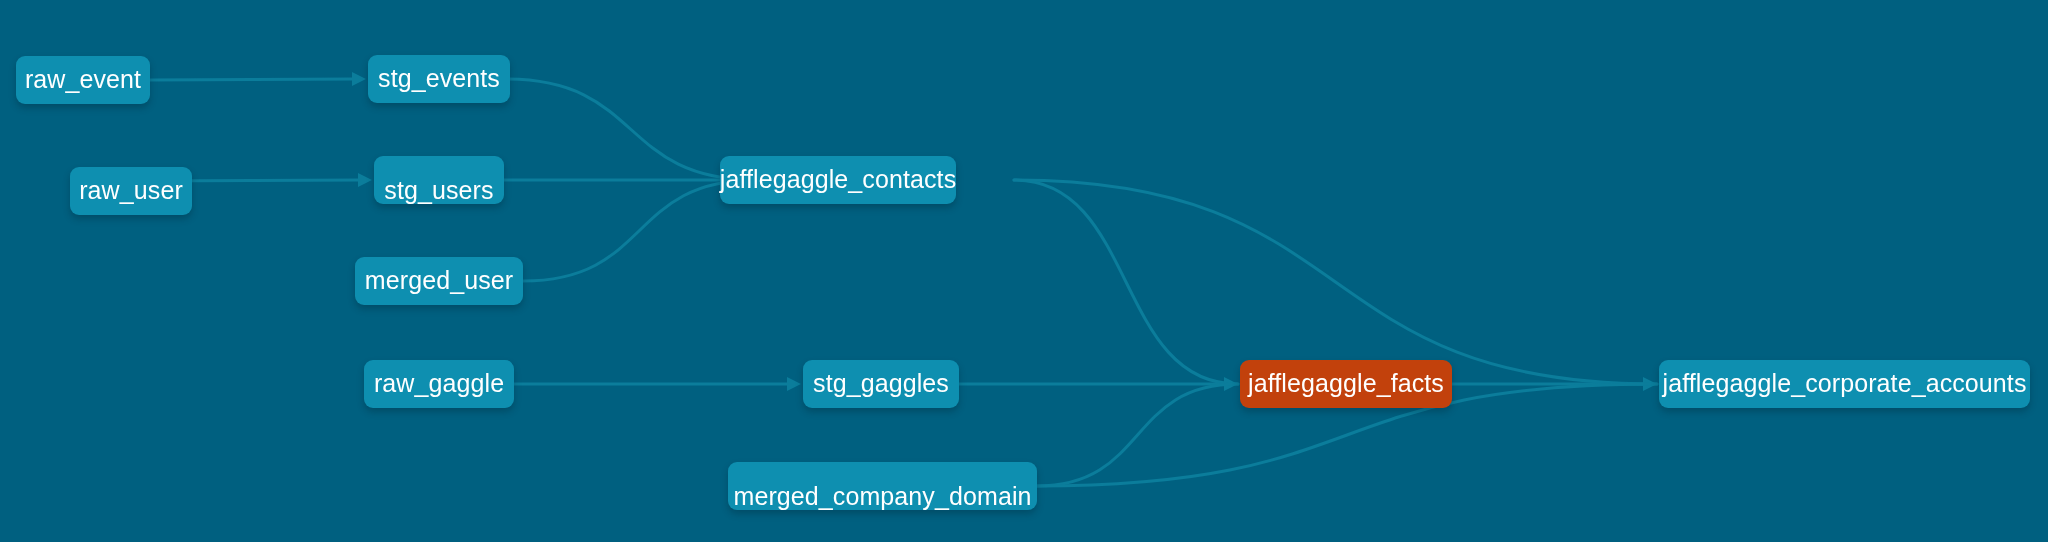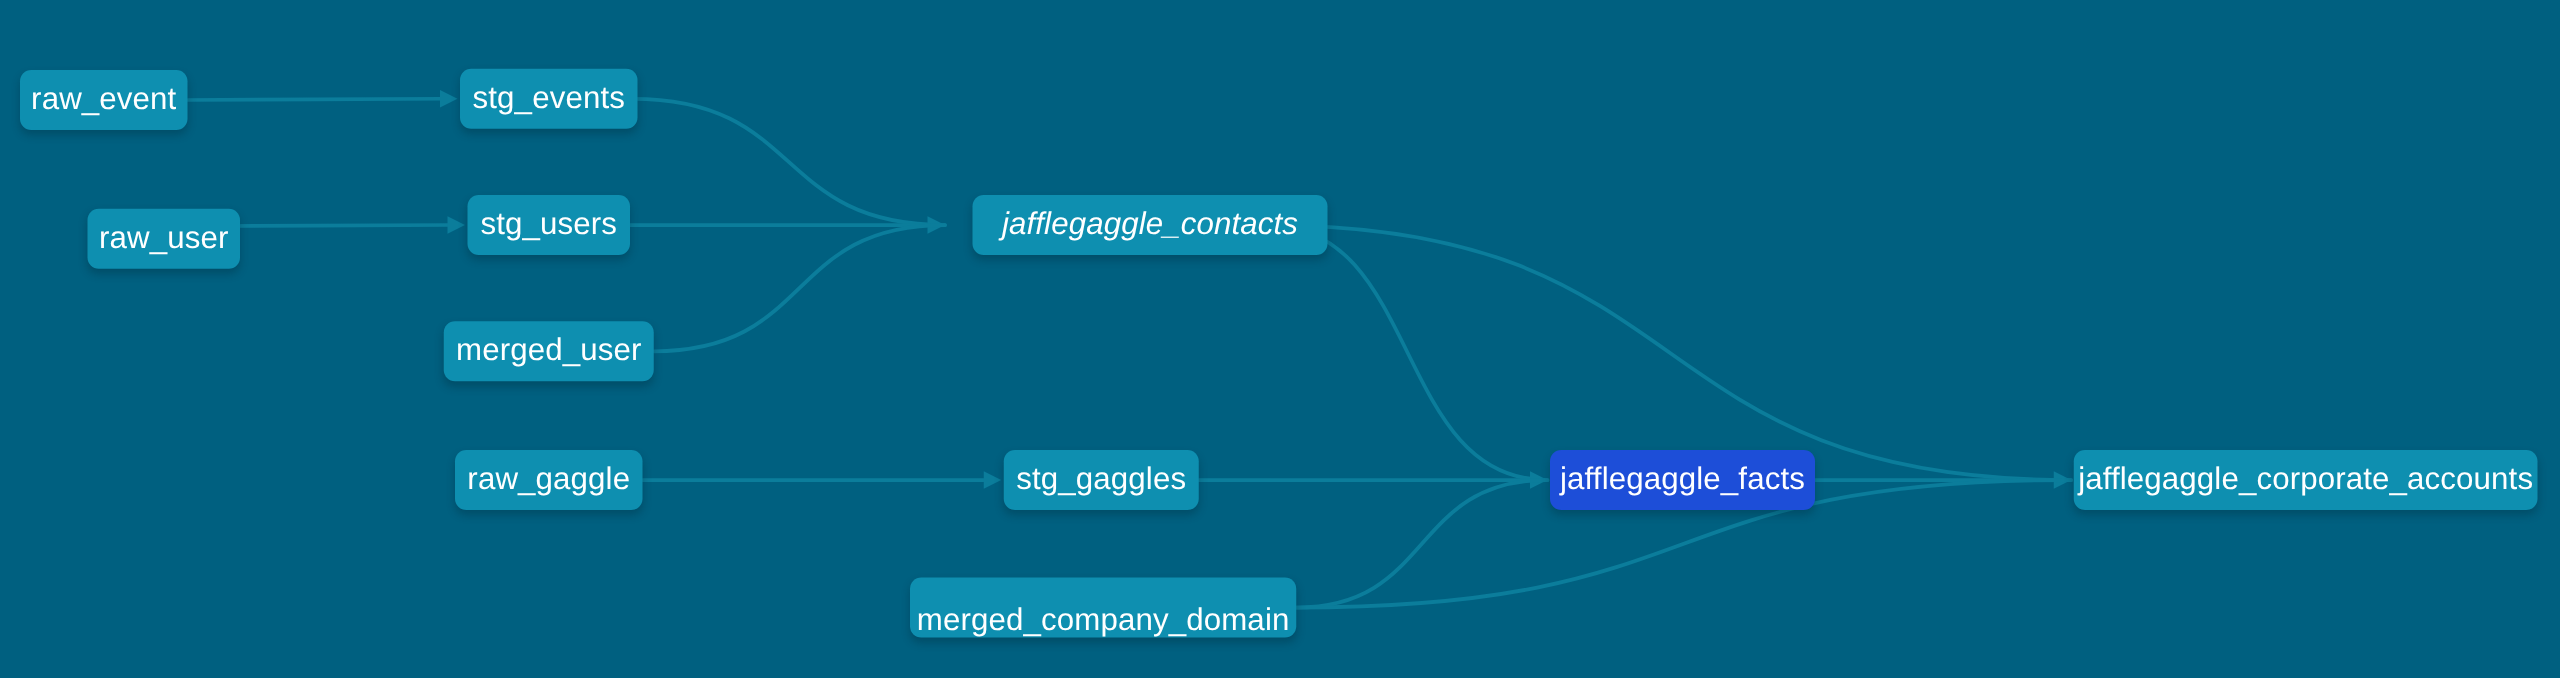--- a/index.html
+++ b/index.html
@@ -46,21 +46,21 @@
     white-space: nowrap;
     padding: 0 11px;
     box-shadow: 0 4px 7px rgba(0, 40, 55, 0.33);
     cursor: pointer;
     user-select: none;
   }
   .node.model {
     background: #0e8fb0;
   }
   .node.highlight {
-    background: #1d4ed8;
+    background: #c2410c;
   }
   .node-label {
     display: block;
     transform: translateY(-1px);
   }
 </style>
 </head>
 <body>
 
 <div id="canvas">
@@ -87,27 +87,27 @@
   <div id="node-layer">
       <div class="node model" style="left: 16px; top: 56px; width: 134px; height: 48px;">
         <span class="node-label">raw_event</span>
       </div>
       <div class="node model" style="left: 368px; top: 55px; width: 142px; height: 48px;">
         <span class="node-label">stg_events</span>
       </div>
       <div class="node model" style="left: 22px; top: 167px; width: 122px; height: 48px; margin-left: 48px;">
         <span class="node-label">raw_user</span>
       </div>
-      <div class="node model" style="left: 374px; top: 156px; width: 130px; height: 48px;">
+      <div class="node model" style="left: 374px; top: 156px; width: 130px; height: 48px; align-items: flex-end;">
         <span class="node-label">stg_users</span>
       </div>
       <div class="node model" style="left: 355px; top: 257px; width: 168px; height: 48px;">
         <span class="node-label">merged_user</span>
       </div>
-      <div class="node model" style="left: 778px; top: 156px; width: 284px; height: 48px; font-style: italic;">
+      <div class="node model" style="left: 720px; top: 156px; width: 236px; height: 48px;">
         <span class="node-label">jafflegaggle_contacts</span>
       </div>
       <div class="node model" style="left: 364px; top: 360px; width: 150px; height: 48px;">
         <span class="node-label">raw_gaggle</span>
       </div>
       <div class="node model" style="left: 803px; top: 360px; width: 156px; height: 48px;">
         <span class="node-label">stg_gaggles</span>
       </div>
       <div class="node highlight" style="left: 1240px; top: 360px; width: 212px; height: 48px;">
         <span class="node-label">jafflegaggle_facts</span>

